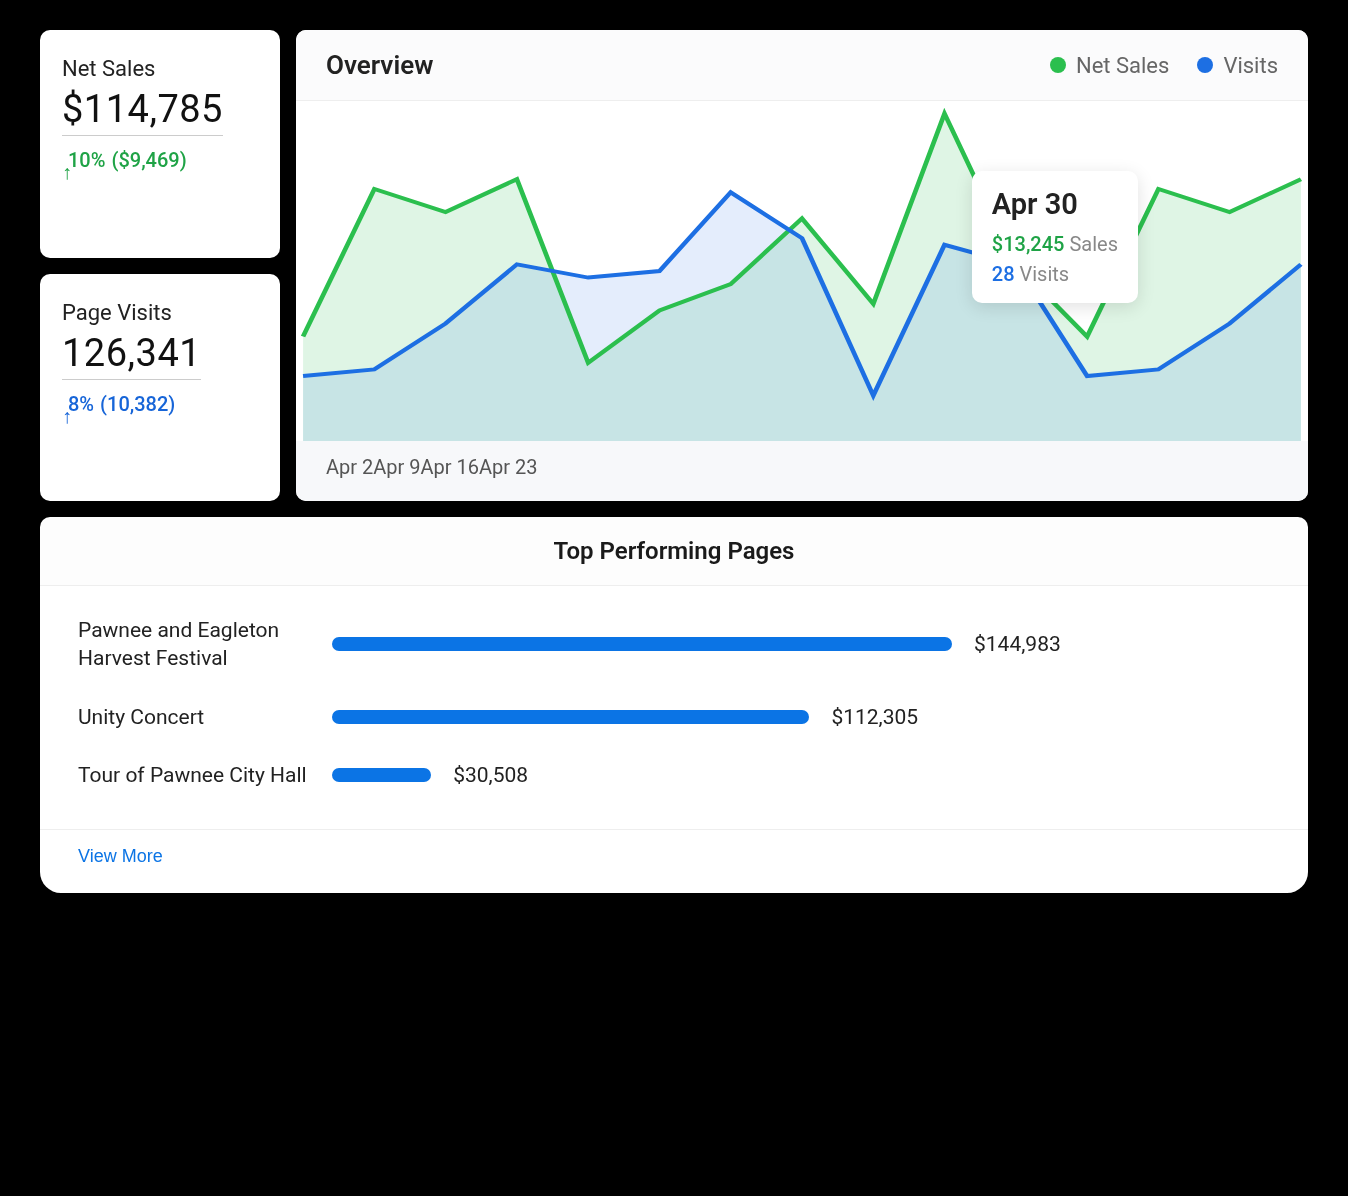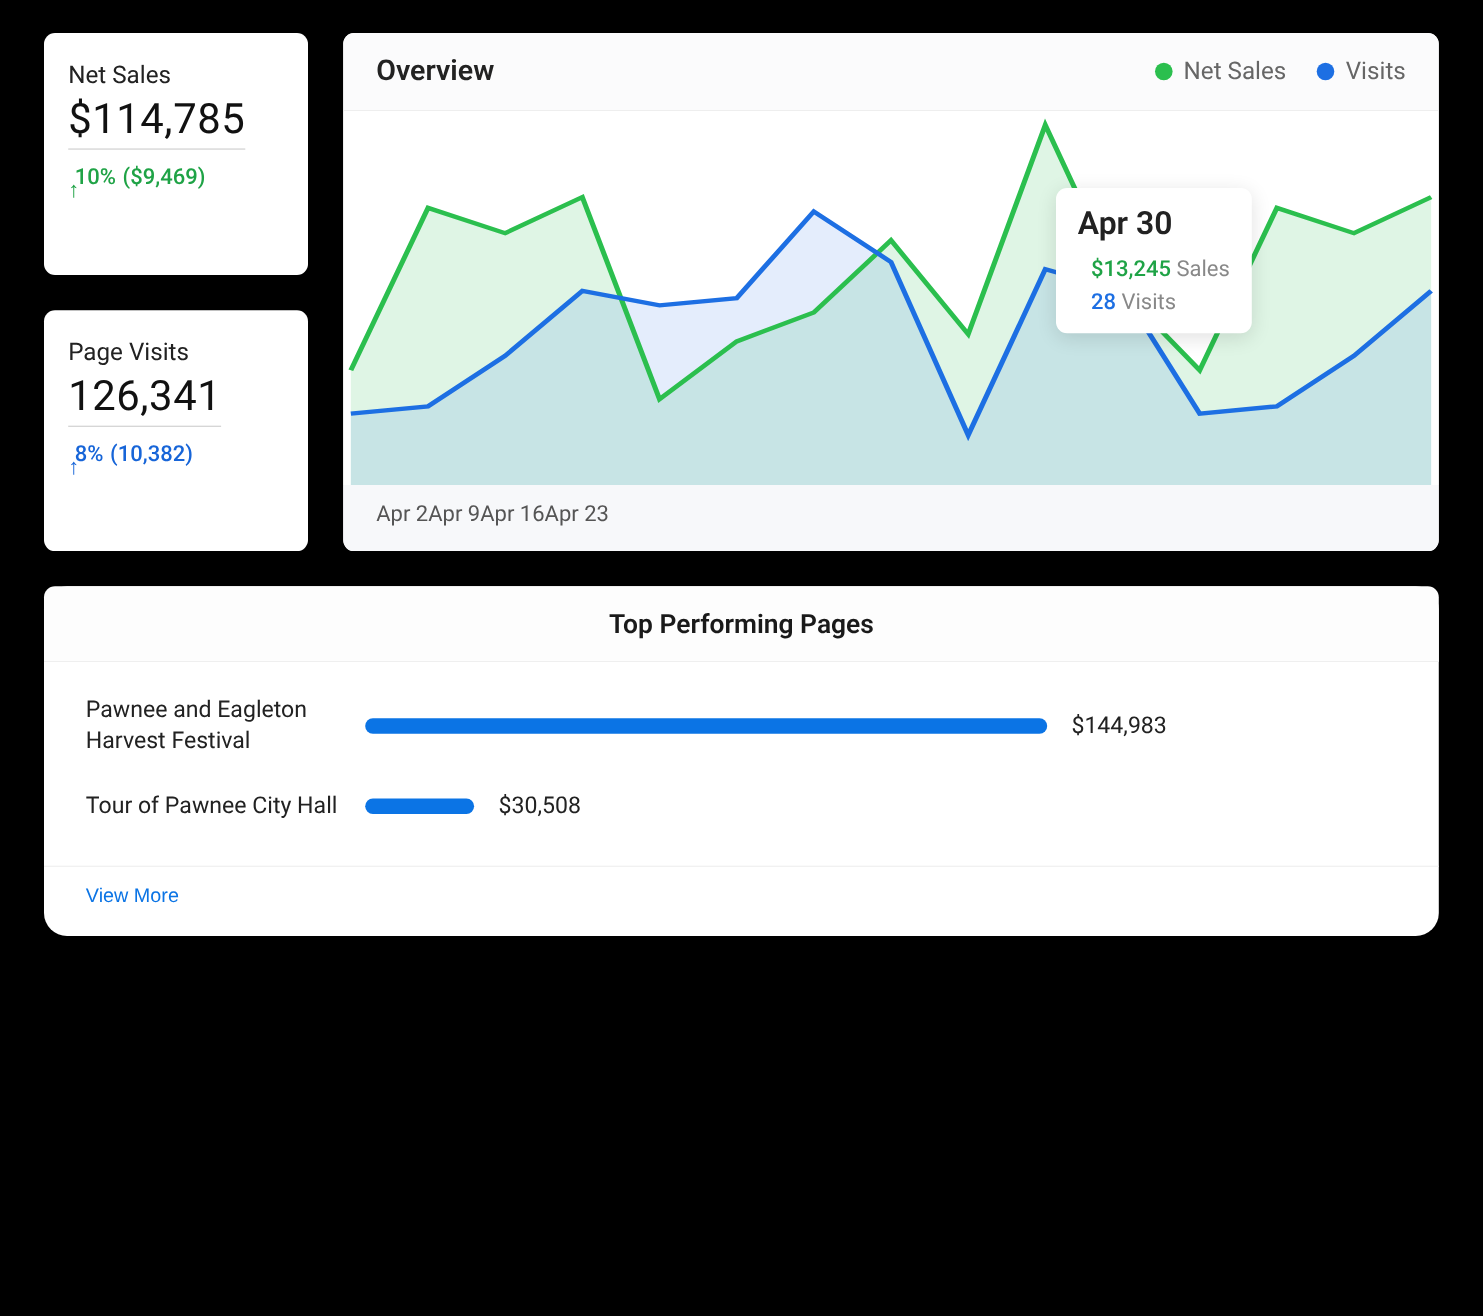--- a/index.html
+++ b/index.html
@@ -8,21 +8,21 @@
     font-family: -apple-system, BlinkMacSystemFont, "Segoe UI", Roboto, Helvetica, Arial, sans-serif;
     width: 1348px;
     height: 1196px;
     padding: 30px 40px;
     color: #1a1a1a;
   }
   .grid {
     display: grid;
     grid-template-columns: 240px 1fr;
     grid-template-rows: auto auto auto;
-    gap: 32px;
+    gap: 16px;
   }
   .card {
     background: #fff;
     border-radius: 10px;
     box-shadow: 0 2px 6px rgba(0,0,0,0.08);
   }
   .stat-card {
     padding: 26px 22px 30px 22px;
   }
   .stat-label {
@@ -132,21 +132,20 @@
   }
   .tooltip-date {
     font-size: 29px;
     font-weight: 600;
     color: #222;
     margin-bottom: 8px;
   }
   .tooltip-row {
     font-size: 20px;
     line-height: 1.5;
-    margin-left: 12px;
   }
   .tooltip-row .val.green { color: #1fa346; font-weight: 500; }
   .tooltip-row .val.blue  { color: #1d6fe3; font-weight: 500; }
   .tooltip-row .lbl { color: #888; }
 
   
   .top-pages {
     grid-column: 1 / span 2;
     border-radius: 21px;
   }
@@ -277,20 +276,27 @@
     <div class="top-header">Top Performing Pages</div>
     <div class="top-body" id="top-body">
         <div class="page-row">
           <div class="page-name">Pawnee and Eagleton Harvest Festival</div>
           <div class="bar-wrap">
             <div class="bar" style="width: 620px;"></div>
             <div class="page-value">$144,983</div>
           </div>
         </div>
         <div class="page-row">
+          <div class="page-name">Unity Concert</div>
+          <div class="bar-wrap">
+            <div class="bar" style="width: 477.4px;"></div>
+            <div class="page-value">$112,305</div>
+          </div>
+        </div>
+        <div class="page-row">
           <div class="page-name">Tour of Pawnee City Hall</div>
           <div class="bar-wrap">
             <div class="bar" style="width: 99.2px;"></div>
             <div class="page-value">$30,508</div>
           </div>
         </div>
       </div>
     <div class="top-footer">
       <button class="view-more">View More</button>
     </div>

